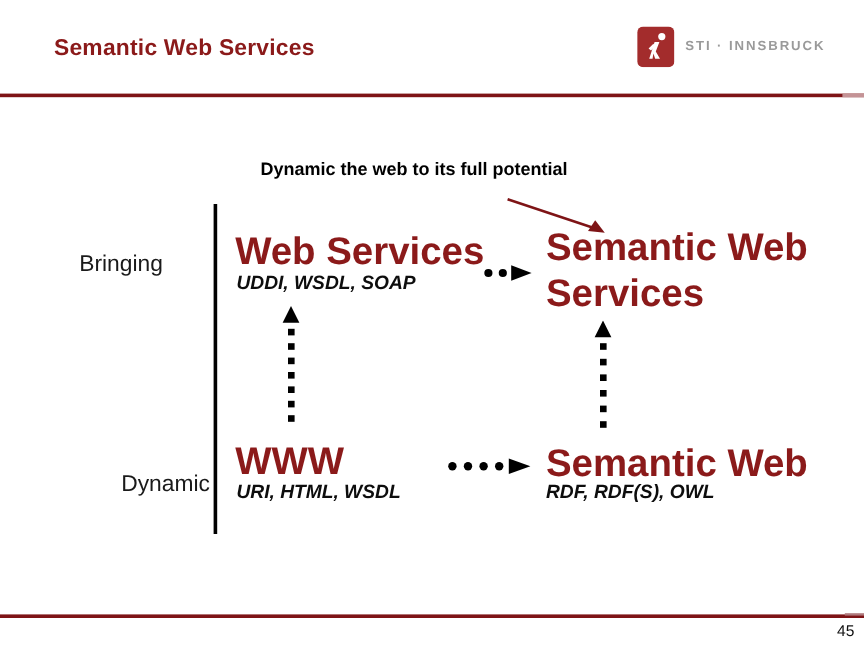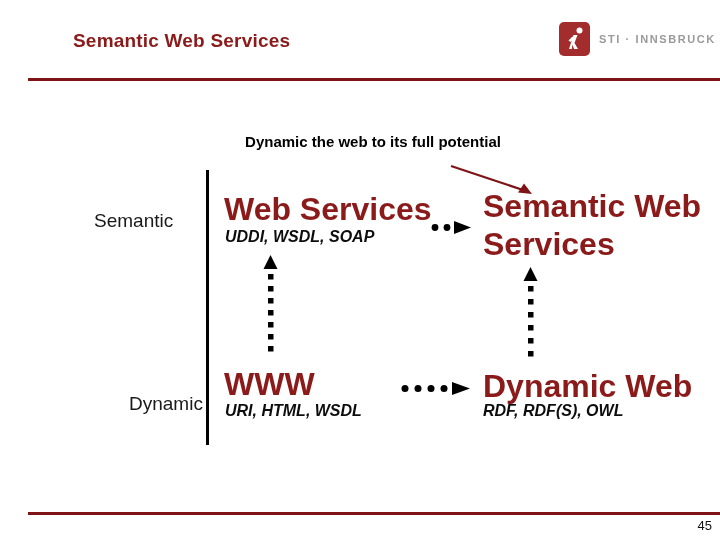--- a/index.html
+++ b/index.html
@@ -3,21 +3,21 @@
 <meta charset="utf-8">
 <style>
   * { margin: 0; padding: 0; box-sizing: border-box; }
   html, body { width: 720px; height: 540px; }
   body {
     font-family: "Liberation Sans", sans-serif;
     background: #ffffff;
     position: relative;
     overflow: hidden;
   }
-  .abs { position: absolute; margin-left: 28px; }
+  .abs { position: absolute; }
 
   .slide-title {
     left: 45px; top: 30px;
     font-size: 19px; font-weight: bold;
     color: #8B1A1A;
     letter-spacing: 0.2px;
   }
 
   .logo-wrap { left: 531px; top: 22px; display: flex; align-items: center; }
   .logo-text {
@@ -94,32 +94,32 @@
 <div class="abs subtitle">Dynamic the web to its full potential</div>
 
 <div class="abs" style="left:416px; top:159px;">
   <svg width="100" height="44" viewBox="0 0 100 44">
     <line x1="7" y1="7" x2="82" y2="32" stroke="#7E1416" stroke-width="2.2"></line>
     <polygon points="88,35 74,33.5 80,24.5" fill="#7E1416"></polygon>
   </svg>
 </div>
 
 <div class="abs axis-vline"></div>
-<div class="abs axis-label dynamic">Semantic</div>
+<div class="abs axis-label dynamic">Bringing</div>
 <div class="abs axis-label static">Dynamic</div>
 
 <div class="abs q-title q-tl-title">Web Services</div>
 <div class="abs q-sub q-tl-sub">UDDI, WSDL, SOAP</div>
 
 <div class="abs q-title q-tr-title">Semantic Web Services</div>
 
 <div class="abs q-title q-bl-title">WWW</div>
 <div class="abs q-sub q-bl-sub">URI, HTML, WSDL</div>
 
-<div class="abs q-title q-br-title">Dynamic Web</div>
+<div class="abs q-title q-br-title">Semantic Web</div>
 <div class="abs q-sub q-br-sub">RDF, RDF(S), OWL</div>
 
 <div class="abs" style="left:402px; top:220px;">
   <svg width="46" height="15" viewBox="0 0 46 15">
     <circle cx="5" cy="7.5" r="3.4" fill="#000"></circle>
     <circle cx="17" cy="7.5" r="3.4" fill="#000"></circle>
     <polygon points="24,1 24,14 41,7.5" fill="#000"></polygon>
   </svg>
 </div>
 

